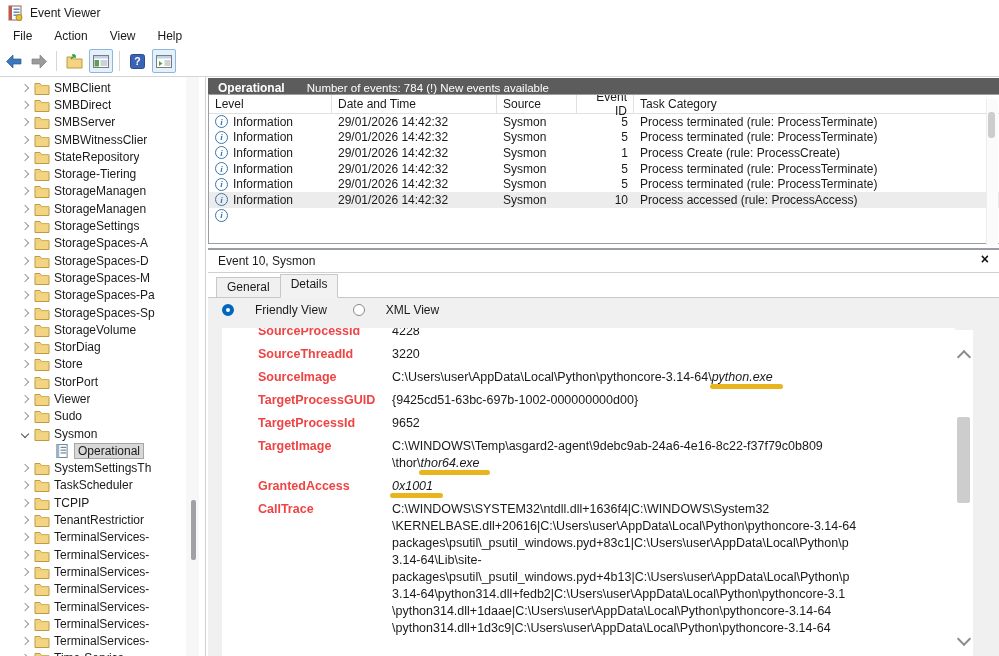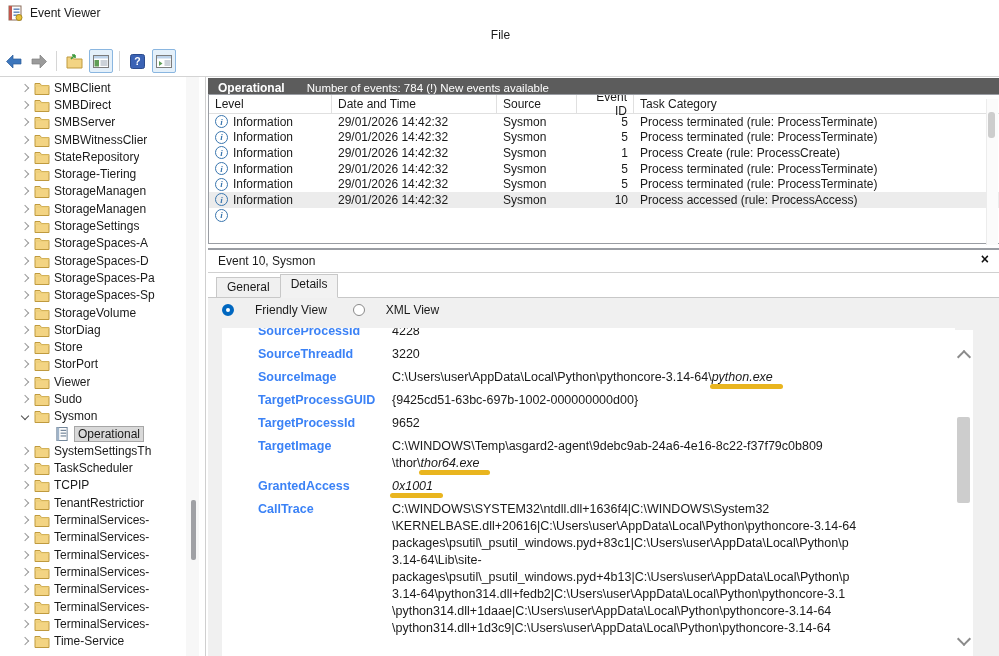--- a/index.html
+++ b/index.html
@@ -3,21 +3,21 @@
 <meta charset="utf-8">
 <style>
   html,body{margin:0;padding:0;}
   body{width:999px;height:656px;position:relative;overflow:hidden;background:#fff;
        font-family:"Liberation Sans","DejaVu Sans",sans-serif;font-size:12px;color:#1a1a1a;}
   .abs{position:absolute;}
 
   
   .titlebar{left:0;top:0;width:999px;height:26px;background:#fff;display:flex;align-items:center;}
   .app-icon{width:16px;height:16px;margin:0 7px 0 7px;}
-  .menubar{left:0;top:26px;width:999px;height:20px;display:flex;align-items:center;background:#fff;flex-direction:column;}
+  .menubar{left:0;top:26px;width:999px;height:20px;display:flex;align-items:center;background:#fff;}
   .menu-item{padding:2px 11px;cursor:default;}
   .menu-item:first-child{margin-left:2px;}
   .toolbar{left:0;top:46px;width:999px;height:30px;display:flex;align-items:center;background:#fff;border-bottom:1px solid #d4d4d4;}
   .tb-btn{width:22px;height:22px;display:flex;align-items:center;justify-content:center;margin:0 2px;}
   .tb-toggle{border:1px solid #8ab6e0;background:#e4f0fa;border-radius:2px;}
   .tb-sep{width:1px;height:20px;background:#d6d6d6;margin:0 4px;}
 
   
   .sidebar{left:0;top:77px;width:205px;height:579px;background:#fff;border-right:1px solid #cfcfcf;overflow:hidden;}
   .tree{padding-top:2px;}
@@ -67,21 +67,21 @@
   .det-body{left:208px;top:297px;width:791px;height:359px;background:#f0f0f0;border-top:1px solid #c8c8c8;}
   .radio-row{left:222px;top:303px;display:flex;align-items:center;gap:26px;}
   .radio{display:flex;align-items:center;gap:21px;}
   .rdot{width:12px;height:12px;border-radius:50%;box-sizing:border-box;background:#fff;}
   .rdot.on{border:4px solid #0067c0;}
   .rdot.off{border:1px solid #8a8a8a;}
 
   .fv-box{left:222px;top:328px;width:733px;height:328px;background:#fff;overflow:hidden;}
   .fv-inner{margin:-8px 0 0 36px;}
   .df{display:flex;margin:3px 0 6px;}
-  .df .fname{width:134px;flex:none;font-weight:bold;color:#3b82f6;font-size:12.5px;line-height:17px;white-space:nowrap;}
+  .df .fname{width:134px;flex:none;font-weight:bold;color:#ef4444;font-size:12.5px;line-height:17px;white-space:nowrap;}
   .df .fval{font-size:12.5px;line-height:17px;}
   .fline{white-space:nowrap;}
   .hl{position:relative;font-style:italic;}
   .hl::after{content:"";position:absolute;left:-2px;right:-10px;bottom:-5px;height:5px;background:#e9b51f;border-radius:3px;}
 
   .det-scroll{left:955px;top:330px;width:18px;height:326px;background:#fff;}
   .det-thumb{left:957px;top:417px;width:13px;height:86px;background:#cdcdcd;border-radius:2px;}
   .chev{width:8px;height:8px;border-right:2px solid #8b8b8b;border-bottom:2px solid #8b8b8b;}
   .chev.up{transform:rotate(-135deg);}
   .chev.down{transform:rotate(45deg);}
@@ -261,20 +261,30 @@
       </div>
       <div class="tree-row">
         <span class="chev-box">
           <span class="tchev"></span>
         </span>
         <svg class="tree-ico" viewBox="0 0 16 14">
           <path d="M1 2.5 h5 l1.5 2 H15 v9 H1 z" fill="#f3d483" stroke="#bf9a3e"></path>
           <path d="M1 5 h14" stroke="#e9cb74"></path>
         </svg>
         <span class="tree-label">StorageSpaces-D</span>
+      </div>
+      <div class="tree-row">
+        <span class="chev-box">
+          <span class="tchev"></span>
+        </span>
+        <svg class="tree-ico" viewBox="0 0 16 14">
+          <path d="M1 2.5 h5 l1.5 2 H15 v9 H1 z" fill="#f3d483" stroke="#bf9a3e"></path>
+          <path d="M1 5 h14" stroke="#e9cb74"></path>
+        </svg>
+        <span class="tree-label">StorageSpaces-M</span>
       </div>
       <div class="tree-row">
         <span class="chev-box">
           <span class="tchev"></span>
         </span>
         <svg class="tree-ico" viewBox="0 0 16 14">
           <path d="M1 2.5 h5 l1.5 2 H15 v9 H1 z" fill="#f3d483" stroke="#bf9a3e"></path>
           <path d="M1 5 h14" stroke="#e9cb74"></path>
         </svg>
         <span class="tree-label">StorageSpaces-Pa</span>

